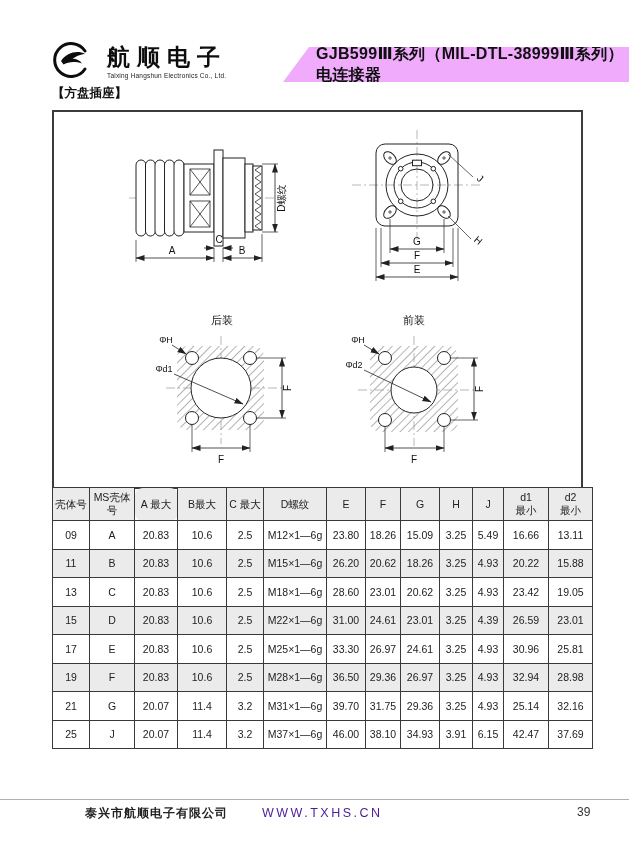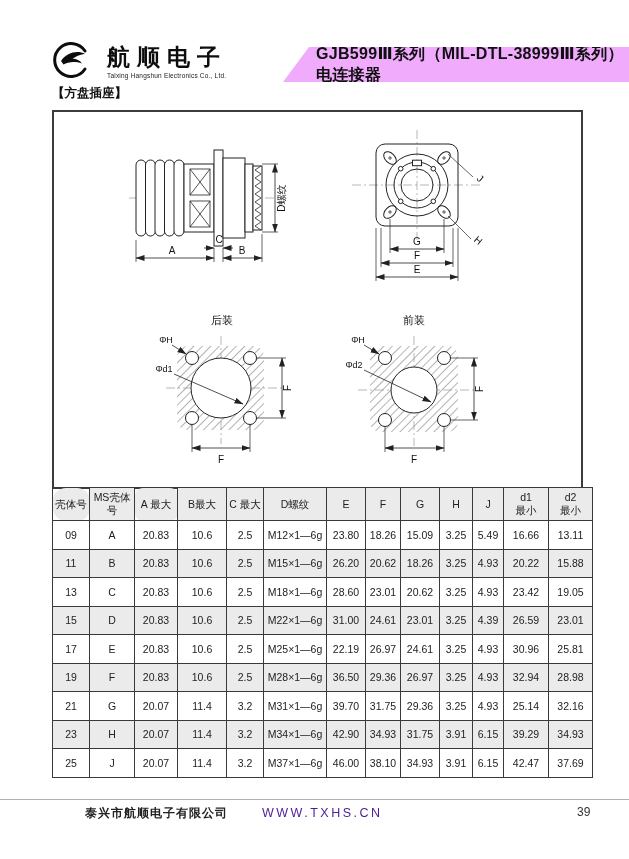--- a/index.html
+++ b/index.html
@@ -36,21 +36,21 @@
   svg text.small{font-size:9px;}
   svg text.title{font-size:11px;}
 
   
   table.spec{position:absolute;left:52px;top:487px;width:527px;border-collapse:collapse;table-layout:fixed;
              font-size:10.5px;color:#222;}
   table.spec th,table.spec td{border:1px solid #3a3a3a;text-align:center;vertical-align:middle;padding:0;}
   table.spec th{height:32px;font-weight:normal;background:#ebebeb;white-space:pre-line;line-height:1.2;}
   table.spec td{height:27.5px;background:#fff;}
   table.spec tr.alt td{background:#ebebeb;}
-  table.spec th:nth-child(1){width:36px;border-radius:13px;}  table.spec th:nth-child(2){width:44px;}
+  table.spec th:nth-child(1){width:36px;}  table.spec th:nth-child(2){width:44px;}
   table.spec th:nth-child(3){width:42px;border-radius:8px;}  table.spec th:nth-child(4){width:48px;}
   table.spec th:nth-child(5){width:36px;margin-left:41px;}  table.spec th:nth-child(6){width:62px;}
   table.spec th:nth-child(7){width:38px;}  table.spec th:nth-child(8){width:34px;}
   table.spec th:nth-child(9){width:38px;}  table.spec th:nth-child(10){width:32px;}
   table.spec th:nth-child(11){width:30px;} table.spec th:nth-child(12){width:44px;}
   table.spec th:nth-child(13){width:43px;}
 
   
   .footer-line{position:absolute;left:0;top:799px;width:629px;border-top:1px solid #b0b0b0;}
   .footer-company{position:absolute;left:85px;top:805px;font-size:12px;font-weight:bold;letter-spacing:1px;color:#222;}
@@ -307,21 +307,21 @@
           <td>26.59</td>
           <td>23.01</td>
         </tr>
         <tr>
           <td>17</td>
           <td>E</td>
           <td>20.83</td>
           <td>10.6</td>
           <td>2.5</td>
           <td>M25×1—6g</td>
-          <td>22.19</td>
+          <td>33.30</td>
           <td>26.97</td>
           <td>24.61</td>
           <td>3.25</td>
           <td>4.93</td>
           <td>30.96</td>
           <td>25.81</td>
         </tr>
         <tr class="alt">
           <td>19</td>
           <td>F</td>
@@ -344,35 +344,20 @@
           <td>11.4</td>
           <td>3.2</td>
           <td>M31×1—6g</td>
           <td>39.70</td>
           <td>31.75</td>
           <td>29.36</td>
           <td>3.25</td>
           <td>4.93</td>
           <td>25.14</td>
           <td>32.16</td>
-        </tr>
-        <tr class="alt">
-          <td>23</td>
-          <td>H</td>
-          <td>20.07</td>
-          <td>11.4</td>
-          <td>3.2</td>
-          <td>M34×1—6g</td>
-          <td>42.90</td>
-          <td>34.93</td>
-          <td>31.75</td>
-          <td>3.91</td>
-          <td>6.15</td>
-          <td>39.29</td>
-          <td>34.93</td>
         </tr>
         <tr>
           <td>25</td>
           <td>J</td>
           <td>20.07</td>
           <td>11.4</td>
           <td>3.2</td>
           <td>M37×1—6g</td>
           <td>46.00</td>
           <td>38.10</td>

